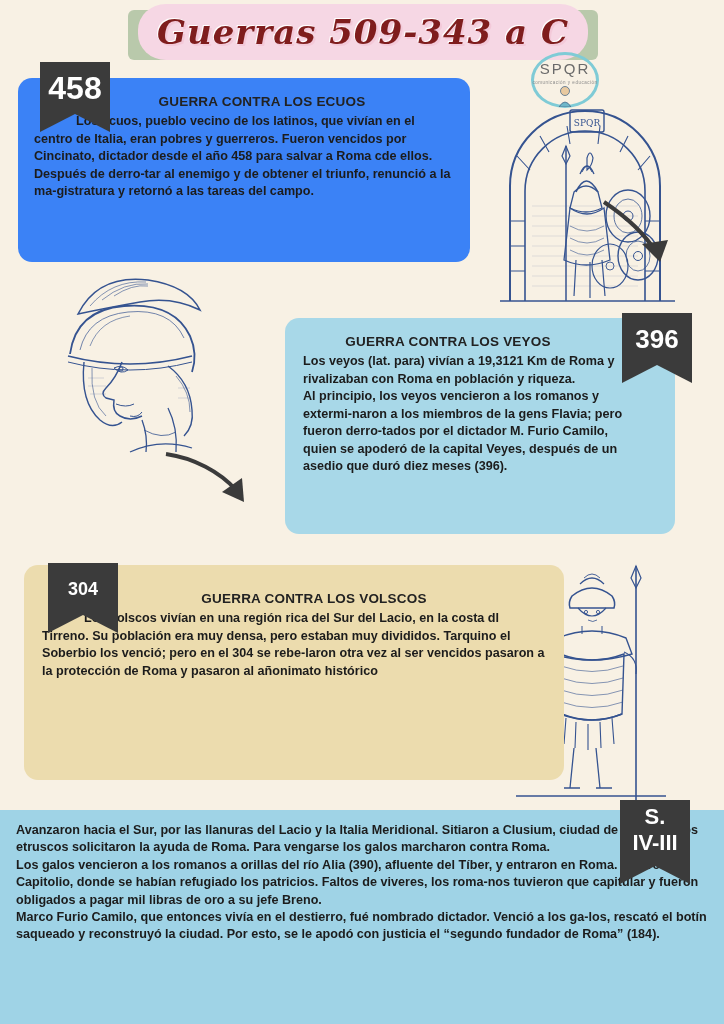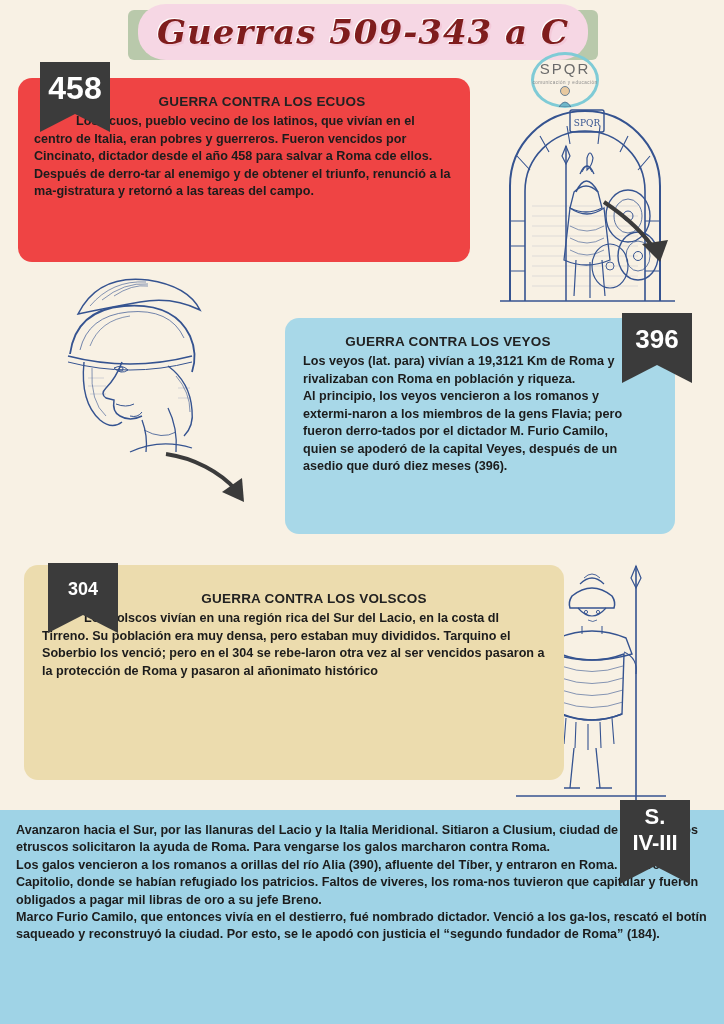--- a/index.html
+++ b/index.html
@@ -169,21 +169,21 @@
   }
   .block p.indent {
     text-indent: 42px;
   }
 
   #block-ecuos {
     top: 78px;
     left: 18px;
     width: 452px;
     height: 184px;
-    background: #ef4444;
+    background: #3b82f6;
     padding: 16px 18px 10px 16px;
   }
   #block-ecuos h2 { text-align: center; padding-left: 38px;}
 
   #block-veyos {
     top: 318px;
     left: 285px;
     width: 390px;
     height: 216px;
     background: #a8d8e8;

